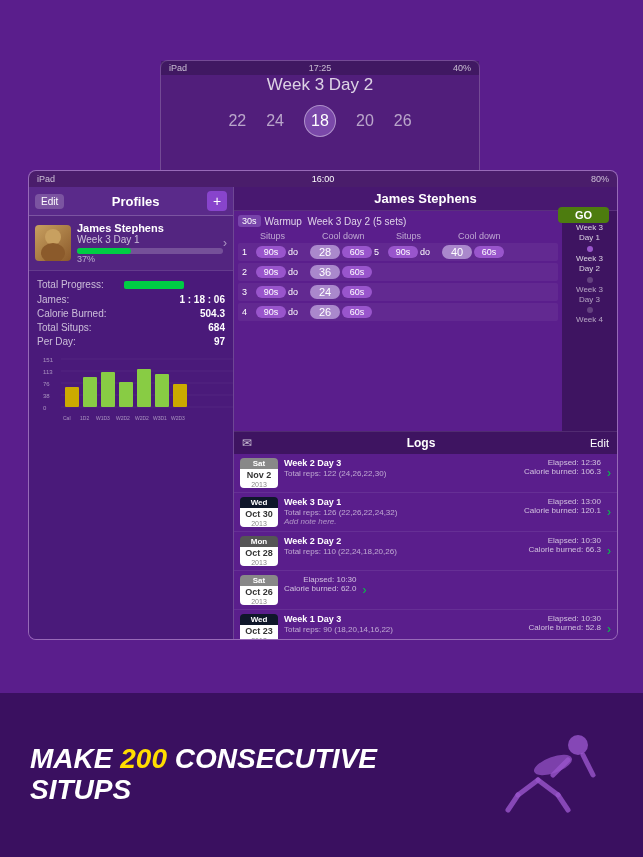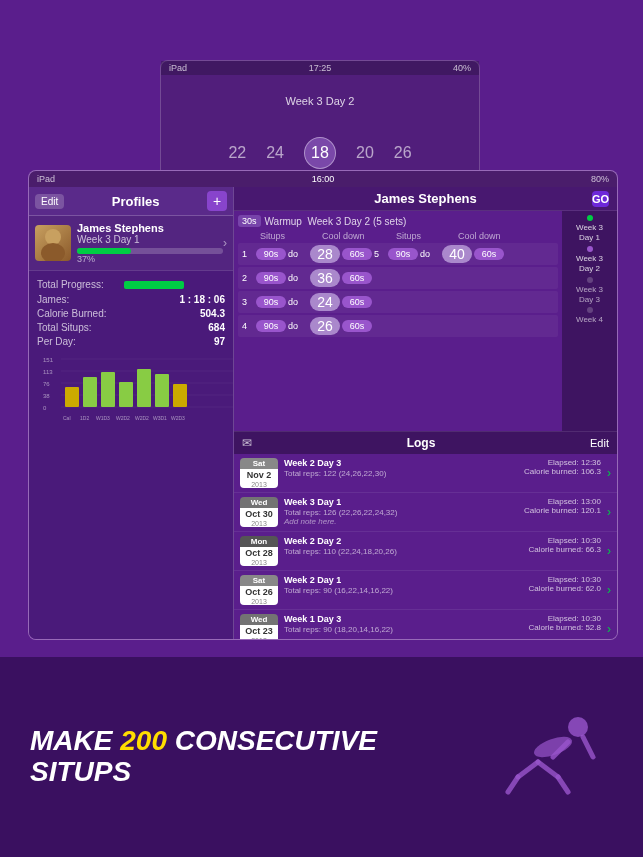--- a/index.html
+++ b/index.html
@@ -28,22 +28,22 @@
       display: flex;
       justify-content: space-between;
       padding: 2px 8px;
       font-size: 9px;
       color: rgba(255,255,255,0.7);
       background: rgba(0,0,0,0.2);
     }
     .top-ipad .title-bar {
       text-align: center;
       color: rgba(255,255,255,0.8);
-      font-size: 11px;
-      padding: 20px;
+      font-size: 17px;
+      padding: 0;
     }
     .week-nav {
       display: flex;
       justify-content: center;
       align-items: center;
       gap: 20px;
       padding: 10px;
     }
     .week-nav span {
       color: rgba(255,255,255,0.6);
@@ -225,28 +225,28 @@
       display: flex;
       align-items: center;
       justify-content: center;
       padding: 4px;
       background: rgba(0,0,0,0.2);
       border-bottom: 1px solid rgba(255,255,255,0.1);
     }
     .go-btn {
       position: absolute;
       right: 8px;
-      top: 4px;
-      background: #6d28d9;
+      top: 20px;
+      background: #4d7c0f;
       border: none;
       border-radius: 4px;
       color: white;
       font-size: 11px;
       font-weight: bold;
-      padding: 2px 0;
+      padding: 2px 17px;
       cursor: pointer;
     }
     .user-name {
       color: white;
       font-size: 13px;
       font-weight: bold;
     }
 
     
     .workout-area {
@@ -300,21 +300,21 @@
       padding: 1px 5px;
       color: white;
       font-size: 9px;
       text-align: center;
     }
     .light-pill {
       background: #aa88cc;
       border-radius: 10px;
       padding: 1px 5px;
       color: white;
-      font-size: 14px;
+      font-size: 11px;
       text-align: center;
     }
 
     
     .day-nav {
       width: 55px;
       background: rgba(0,0,0,0.3);
       display: flex;
       flex-direction: column;
       align-items: center;
@@ -365,21 +365,21 @@
       font-size: 8px;
       overflow: hidden;
     }
     .log-date-top {
       padding: 1px 2px;
       font-size: 8px;
       font-weight: bold;
       color: white;
     }
     .log-date-top.sat { background: #888; }
-    .log-date-top.wed { background: #737373; text-align: center; }
+    .log-date-top.wed { background: #0f172a; text-align: center; }
     .log-date-top.mon { background: #555; }
     .log-date-bottom {
       background: white;
       color: #333;
       font-size: 9px;
       padding: 1px;
       font-weight: bold;
     }
     .log-date-year {
       background: white;
@@ -393,21 +393,21 @@
     .log-right { text-align: right; font-size: 8px; color: rgba(255,255,255,0.7); }
     .log-arrow { color: #00cc44; font-size: 12px; align-self: center; }
     .log-add-note { color: rgba(255,255,255,0.5); font-size: 8px; font-style: italic; }
 
     
     .bottom-promo {
       position: absolute;
       bottom: 0;
       left: 0;
       right: 0;
-      height: 200px;
+      height: 164px;
       background: #3a1060;
       display: flex;
       align-items: center;
       padding: 20px 30px;
       z-index: 1;
     }
     .promo-text {
       flex: 1;
     }
     .promo-line1 {
@@ -683,24 +683,20 @@
           </div>
           <span class="log-arrow">›</span>
         </div>
 
         <div class="log-item">
           <div class="log-date-badge">
             <div class="log-date-top sat">Sat</div>
             <div class="log-date-bottom">Oct 26</div>
             <div class="log-date-year">2013</div>
           </div>
-          <div class="log-info">
-            <div class="log-title-row">Week 2 Day 1</div>
-            <div class="log-sub">Total reps: 90 (16,22,14,16,22)</div>
-          </div>
           <div class="log-right">
             <div>Elapsed: 10:30</div>
             <div>Calorie burned: 62.0</div>
           </div>
           <span class="log-arrow">›</span>
         </div>
 
         <div class="log-item">
           <div class="log-date-badge">
             <div class="log-date-top wed">Wed</div>

